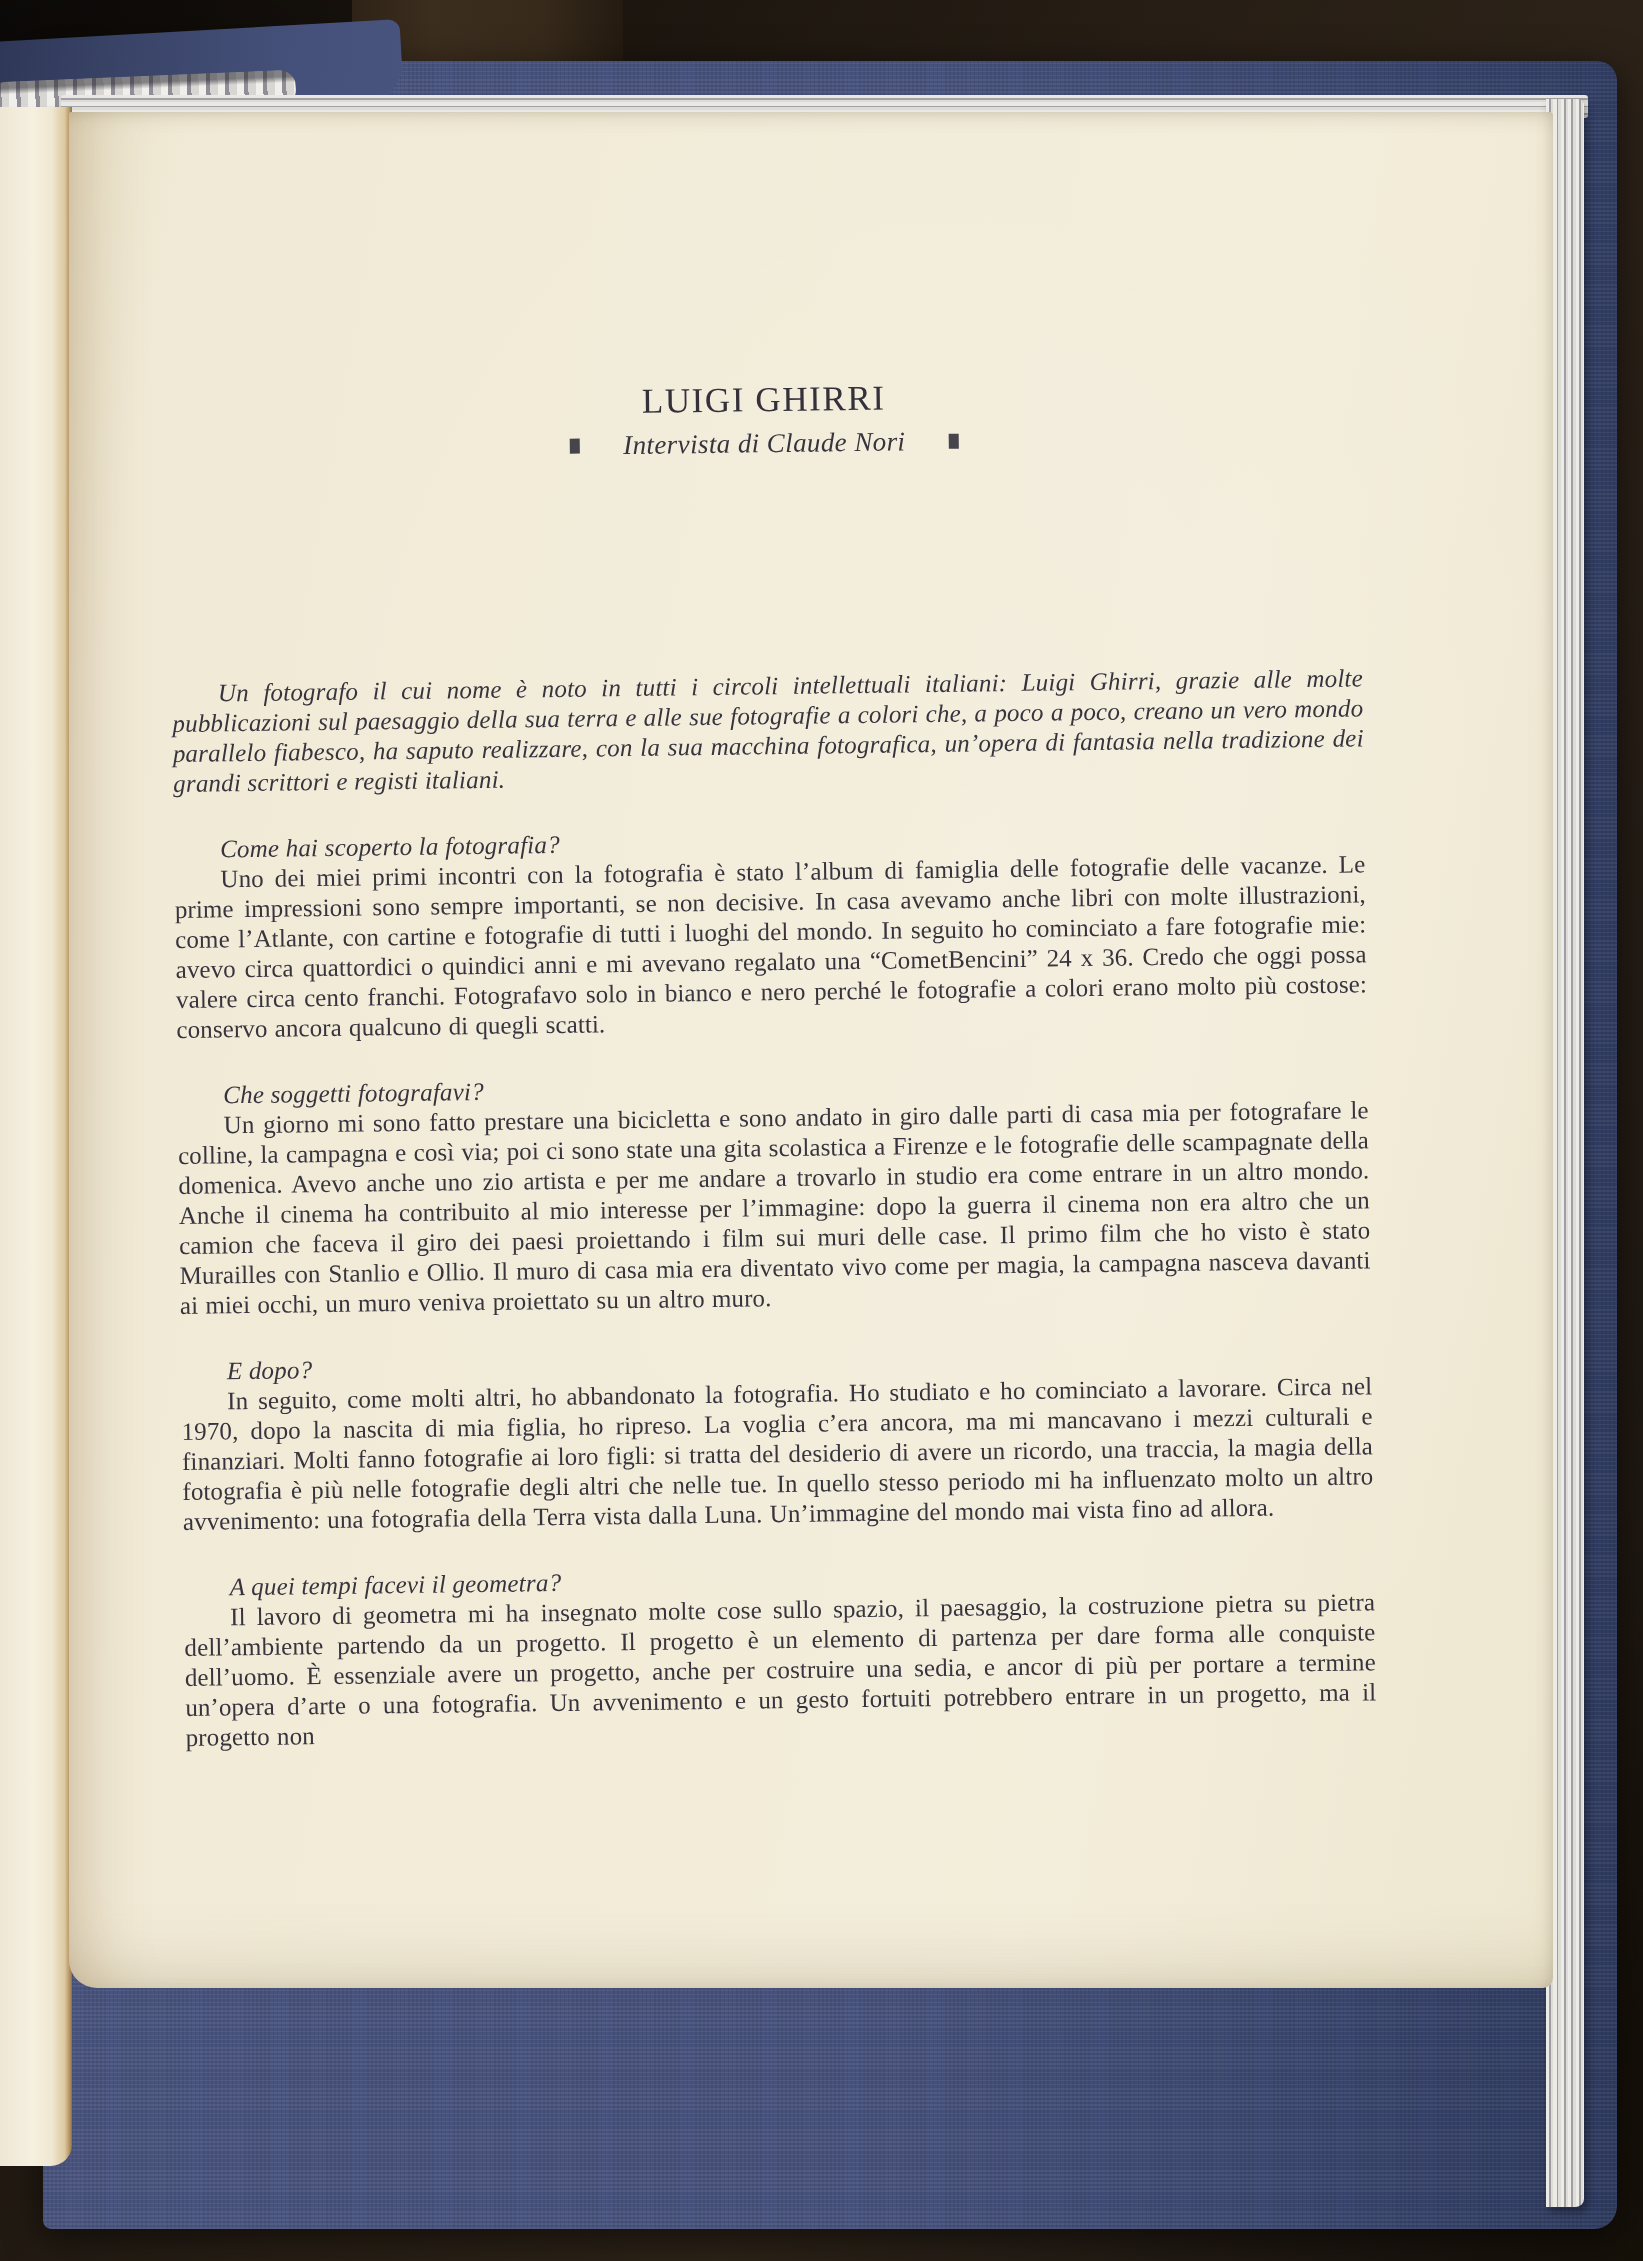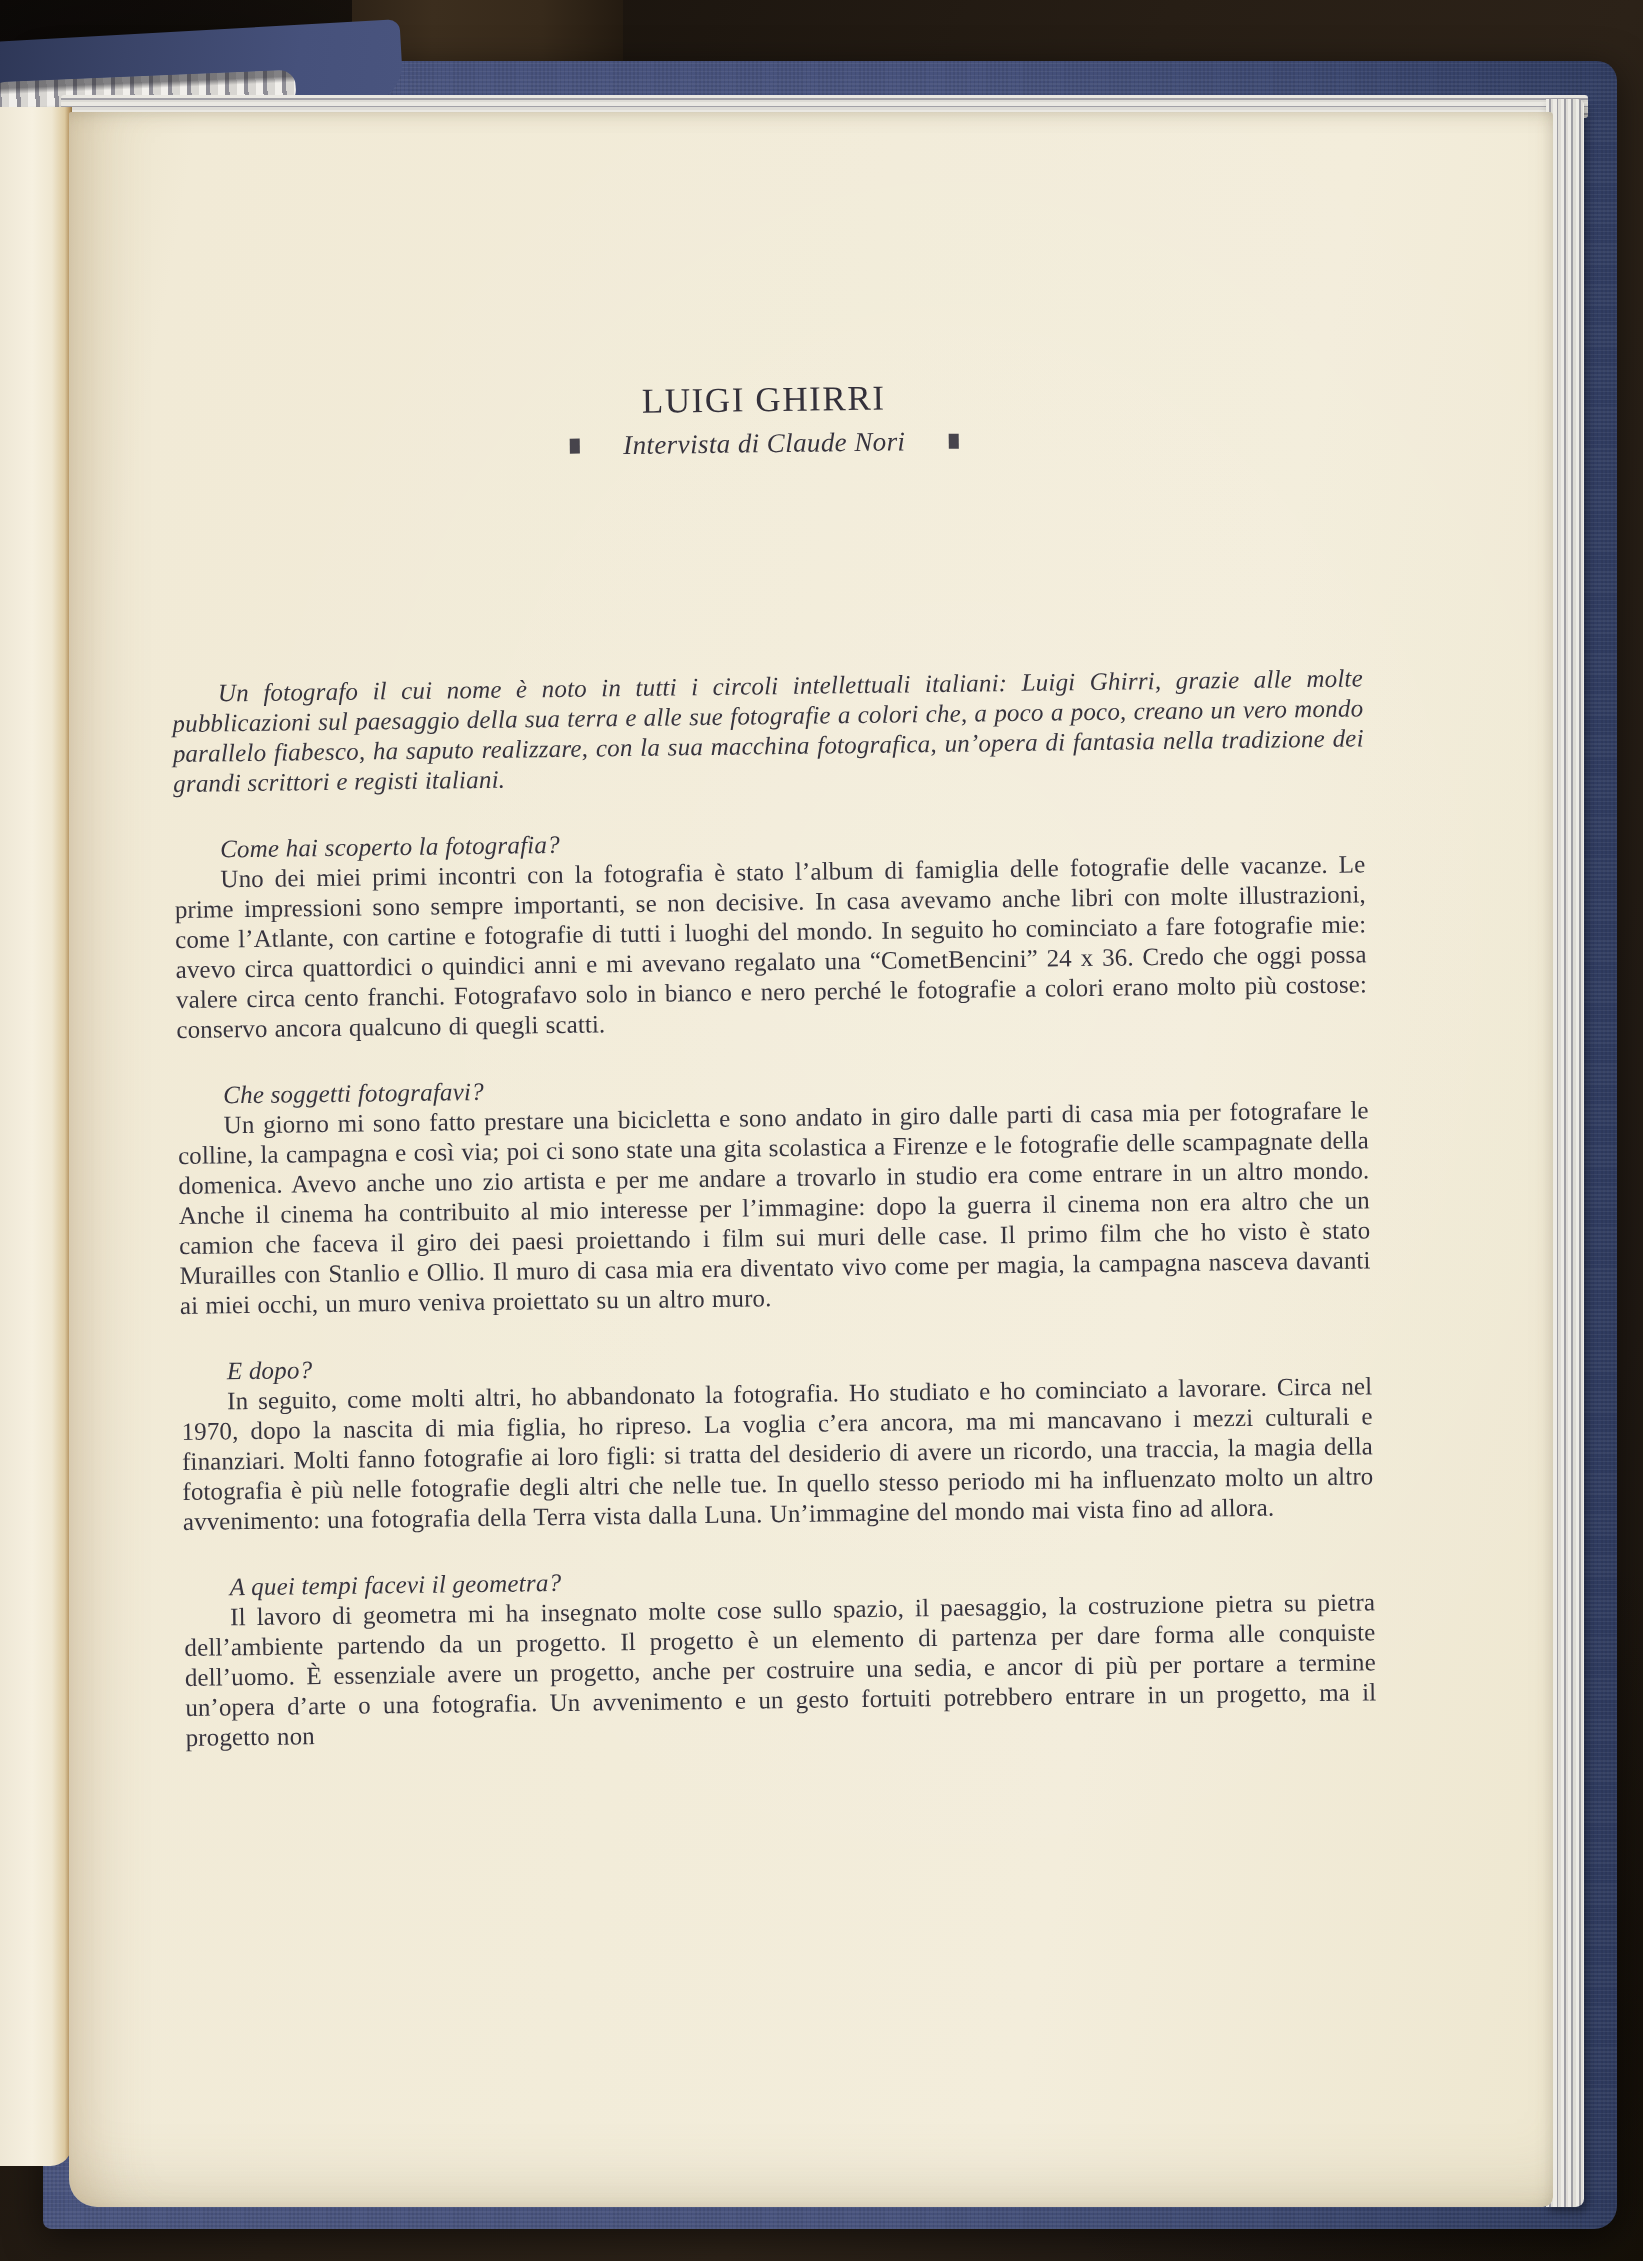--- a/index.html
+++ b/index.html
@@ -67,21 +67,21 @@
   }
   
   .gutter-page {
     position: absolute; left: 0; top: 107px; width: 72px; height: 2059px;
     background: linear-gradient(90deg, #eee7d5 0%, #f6f0e0 45%, #efe7d1 72%, #dcc9a0 90%, #b2905e 97%, #8d7244 100%);
     border-radius: 0 0 21.4px 0;
     z-index: 4;
   }
   
   .main-page {
-    position: absolute; left: 69px; top: 112px; width: 1484px; height: 2095px;
+    position: absolute; left: 69px; top: 112px; width: 1484px; height: 1876px;
     background:
       radial-gradient(ellipse 1150px 1479px at 60% 40%, rgba(255,255,255,0.10), rgba(0,0,0,0) 70%),
       linear-gradient(100deg, #eae2ca 0%, #f1ead6 7%, #f2ecd9 45%, #f3eddb 70%, #eee7d0 100%);
     border-radius: 2.5px 3.3px 10px 28px;
     box-shadow:
       inset 61px 0 66px -48px rgba(135,100,50,0.30),
       inset -8.2px 0 18px -10px rgba(110,100,80,0.38),
       inset 0 -58px 74px -53px rgba(130,110,70,0.28),
       inset 0 13px 21.4px -15px rgba(120,110,85,0.30);
     z-index: 5;

